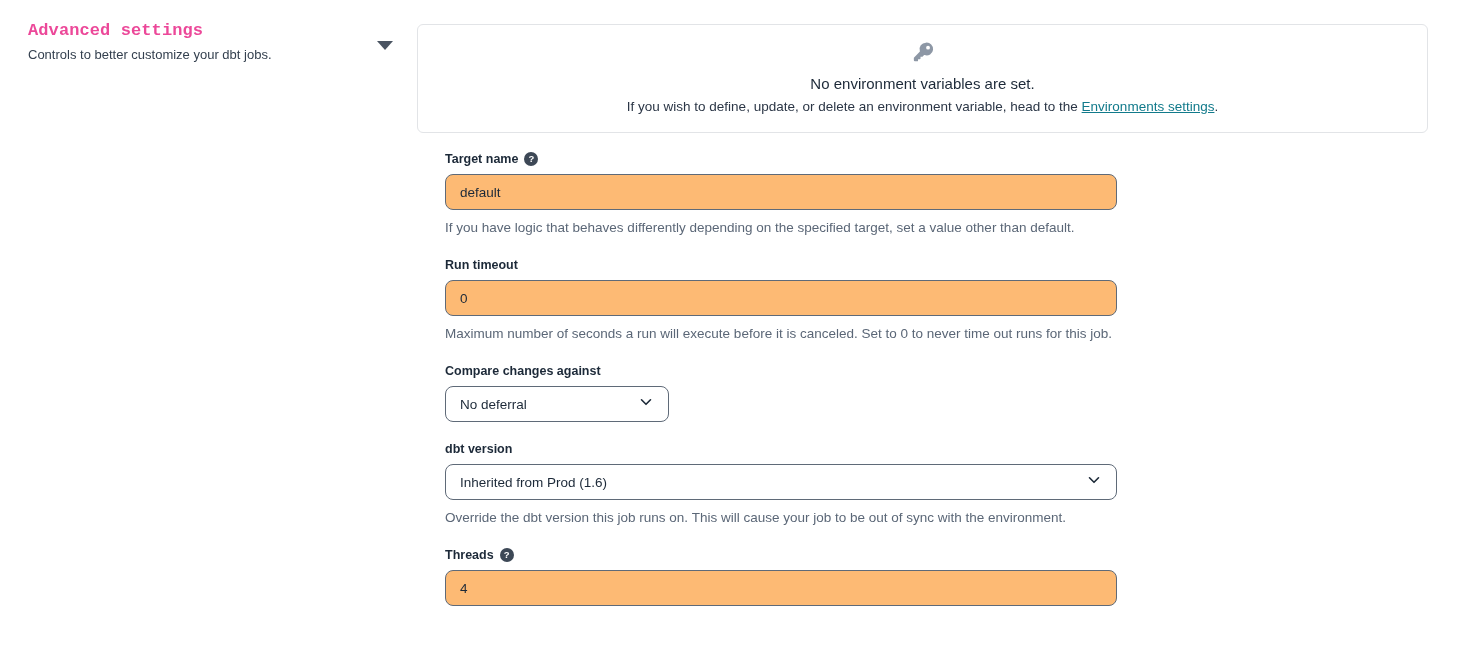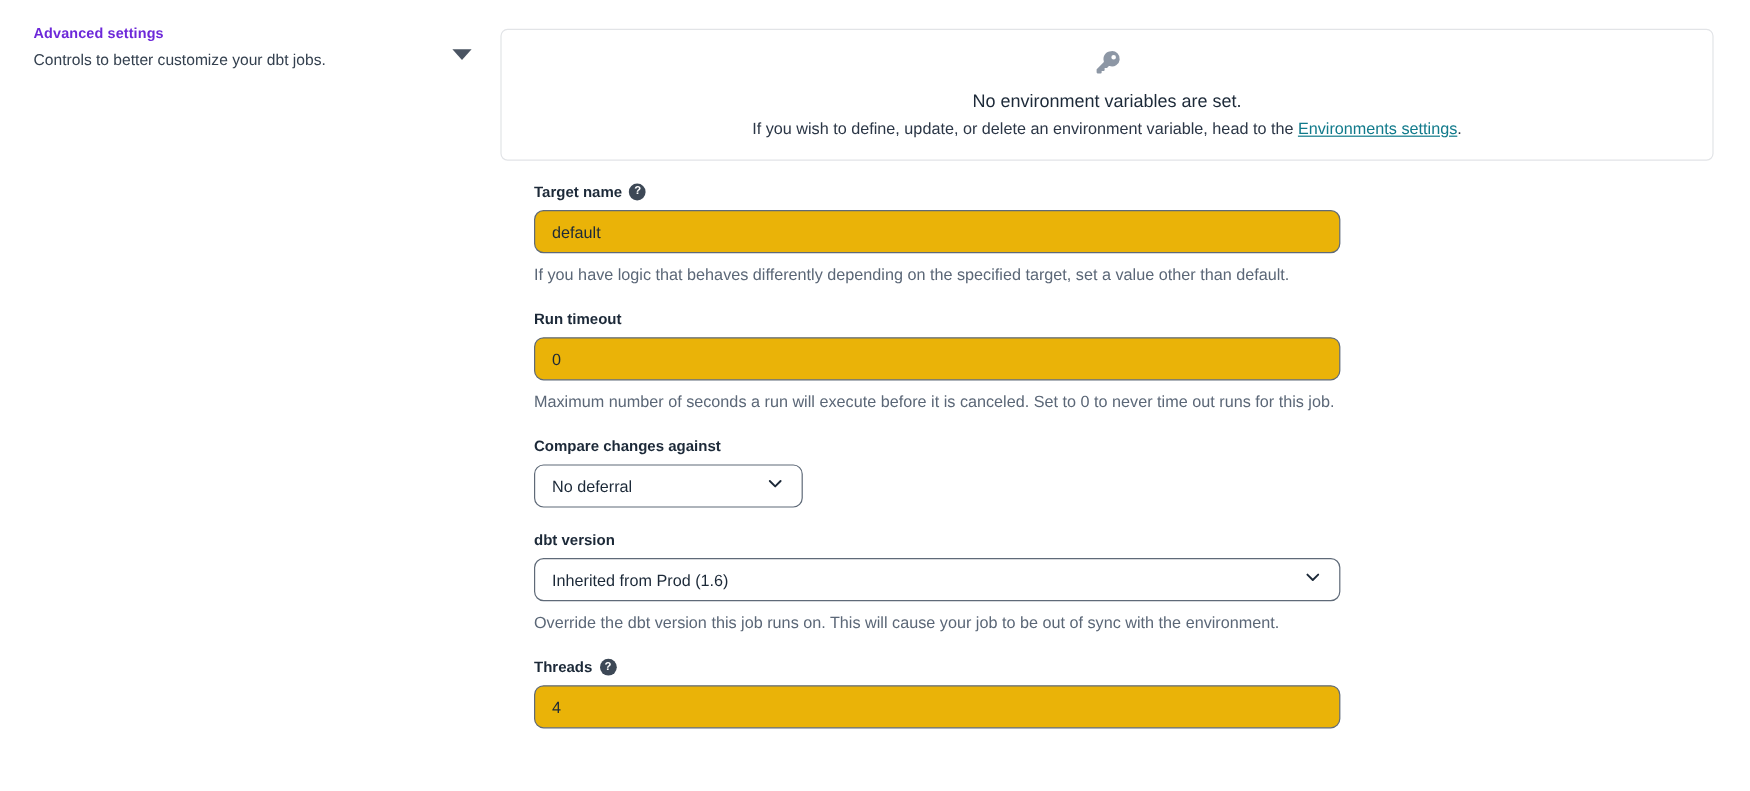--- a/index.html
+++ b/index.html
@@ -7,21 +7,21 @@
     width: 1458px; height: 659px;
     background: #ffffff;
     font-family: "Liberation Sans", sans-serif;
     color: #1f2b3d;
     overflow: hidden;
   }
   .page { position: relative; width: 1458px; height: 659px; }
 
   
   .section-head { position: absolute; left: 28px; top: 21px; width: 340px; }
-  .section-title { font-size: 12px; font-weight: 700; color: #6d28d9; letter-spacing: .1px; }
+  .section-title { font-size: 17px; font-weight: 700; color: #ec4899; letter-spacing: .1px; font-family: Liberation Mono, monospace; }
   .section-sub { margin-top: 7px; font-size: 13px; color: #34404f; }
   .collapse-caret {
     position: absolute; left: 377px; top: 41px;
     width: 0; height: 0; cursor: pointer;
     border-left: 8px solid transparent;
     border-right: 8px solid transparent;
     border-top: 9px solid #4a5462;
   }
 
   
@@ -47,21 +47,21 @@
     width: 14px; height: 14px; border-radius: 50%;
     background: #3d4856; color: #ffffff;
     font-size: 9.5px; font-weight: 700; line-height: 14px; text-align: center;
     cursor: pointer; user-select: none;
   }
   .text-input {
     width: 672px; height: 36px;
     border: 1px solid #5f6a78; border-radius: 8px;
     padding: 0 14px; font-size: 13.5px; color: #1c2938;
     font-family: "Liberation Sans", sans-serif;
-    background: #eab308; outline: none;
+    background: #fdba74; outline: none;
   }
   .select {
     height: 36px; border: 1px solid #5f6a78; border-radius: 8px;
     display: flex; align-items: center; justify-content: space-between;
     padding: 0 14px 0 14px; background: #ffffff; cursor: pointer;
   }
   .select.narrow { width: 224px; gap: 48px; }
   .select.wide { width: 672px; }
   .select-value { font-size: 13.5px; color: #1c2938; }
   .helper { margin-top: 8px; font-size: 13.5px; color: #5b6777; line-height: 20px; max-width: 680px; }

